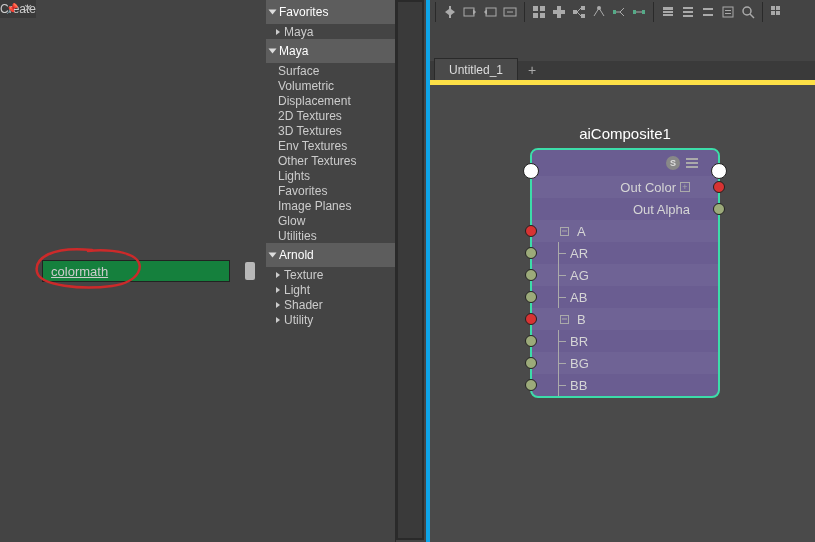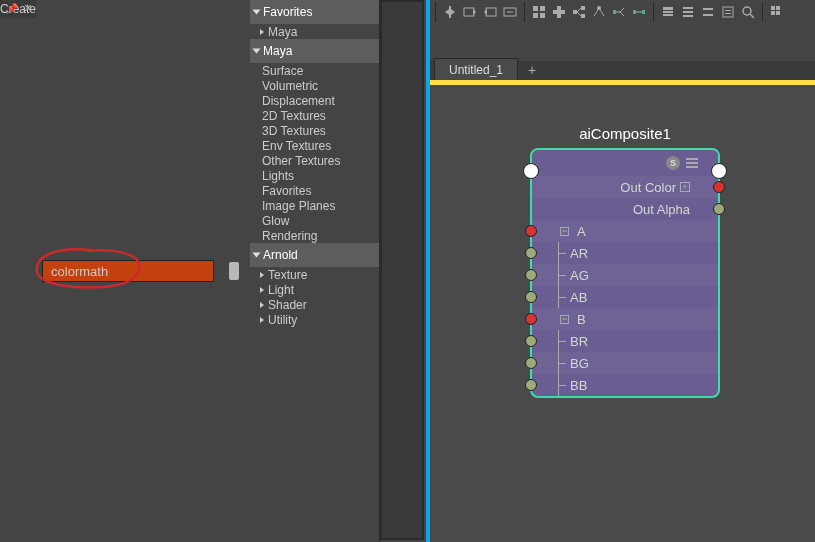--- a/index.html
+++ b/index.html
@@ -6,21 +6,21 @@
   body { background: #444444; color: #bbbbbb; width: 815px; height: 542px; overflow: hidden; display: flex; font-size: 12px; }
   
   
   .left-panel { width: 430px; height: 100%; background: #444444; border-right: 4px solid #0ea5e9; display: flex; flex-direction: row; position: relative; }
   .panel-header { height: 18px; background: #3a3a3a; display: flex; align-items: center; justify-content: center; position: relative; color: #ccc; font-size: 12px; }
   .panel-header .pin { position: absolute; right: 16px; top: 1px; width: 14px; height: 14px; display:flex; align-items:center; justify-content:center; font-size:10px; color:#aaa;}
   .panel-header .close { position: absolute; right: 1px; top: 1px; width: 14px; height: 14px; display:flex; align-items:center; justify-content:center; font-size:11px; color:#aaa;}
   
   .search-row { display: flex; align-items: center; padding: 8px 6px; gap: 10px; }
   .search-wrap { position: relative; }
-  .search-input { width: 172px; height: 22px; background: #c2410c; border: 1px solid #222; color: #ccc; padding: 2px 8px; font-size: 13px; }
+  .search-input { width: 188px; height: 22px; background: #15803d; border: 1px solid #222; color: #ccc; padding: 2px 8px; font-size: 13px; text-decoration: underline; }
   .circle-anno { position: absolute; left: -10px; top: -14px; width: 120px; height: 46px; pointer-events: none; }
   
   .slider-wrap { flex: 1; height: 20px; position: relative; display:flex; align-items:center; padding: 0 10px 0 10px;}
   .slider-track { width: 100%; height: 4px; background: #2c2c2c; border-radius: 2px; position: relative; }
   .slider-thumb { position: absolute; left: 38%; top: 50%; transform: translate(-50%,-50%); width: 10px; height: 18px; background: #b8b8b8; border-radius: 2px; }
   
   .browser-body { flex: 1; display: flex; }
   .tree-panel { width: 130px; background: #444; border-right: 1px solid #2a2a2a; }
   .preview-panel { flex: 1; background: #3a3a3a; border: 2px solid #2a2a2a; margin: 0 2px 2px 0;}
   
@@ -139,21 +139,21 @@
       <div class="tree-item sub">
           <span>Favorites</span>
         </div>
       <div class="tree-item sub">
           <span>Image Planes</span>
         </div>
       <div class="tree-item sub">
           <span>Glow</span>
         </div>
       <div class="tree-item sub">
-          <span>Rendering</span>
+          <span>Utilities</span>
         </div>
 
       <div class="cat-header">
         <span class="tri"></span>
         <span>Arnold</span>
       </div>
       <div class="tree-item with-tri">
           <span class="tri-small"></span>
           <span>Texture</span>
         </div>

